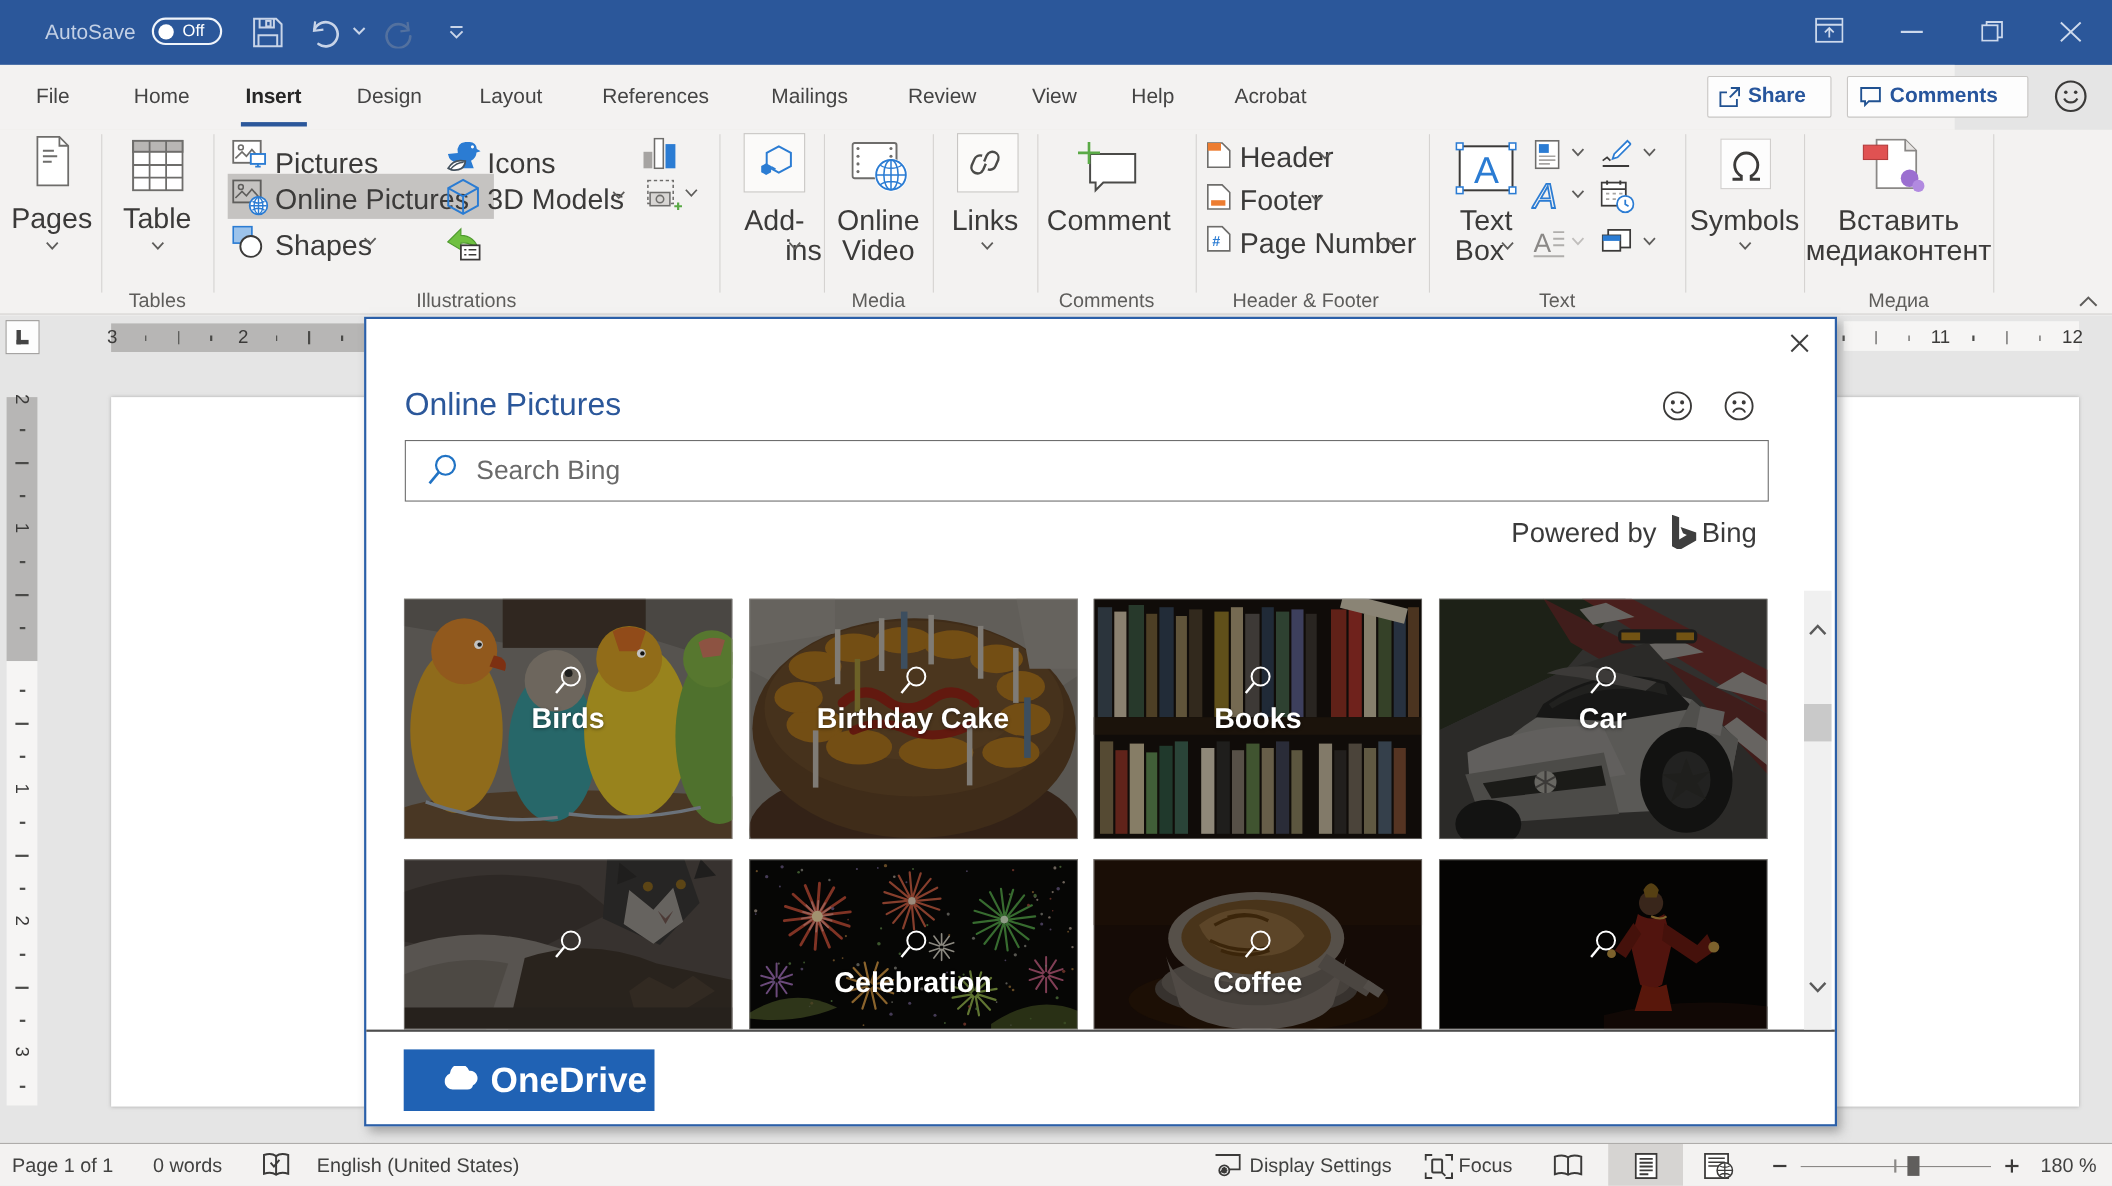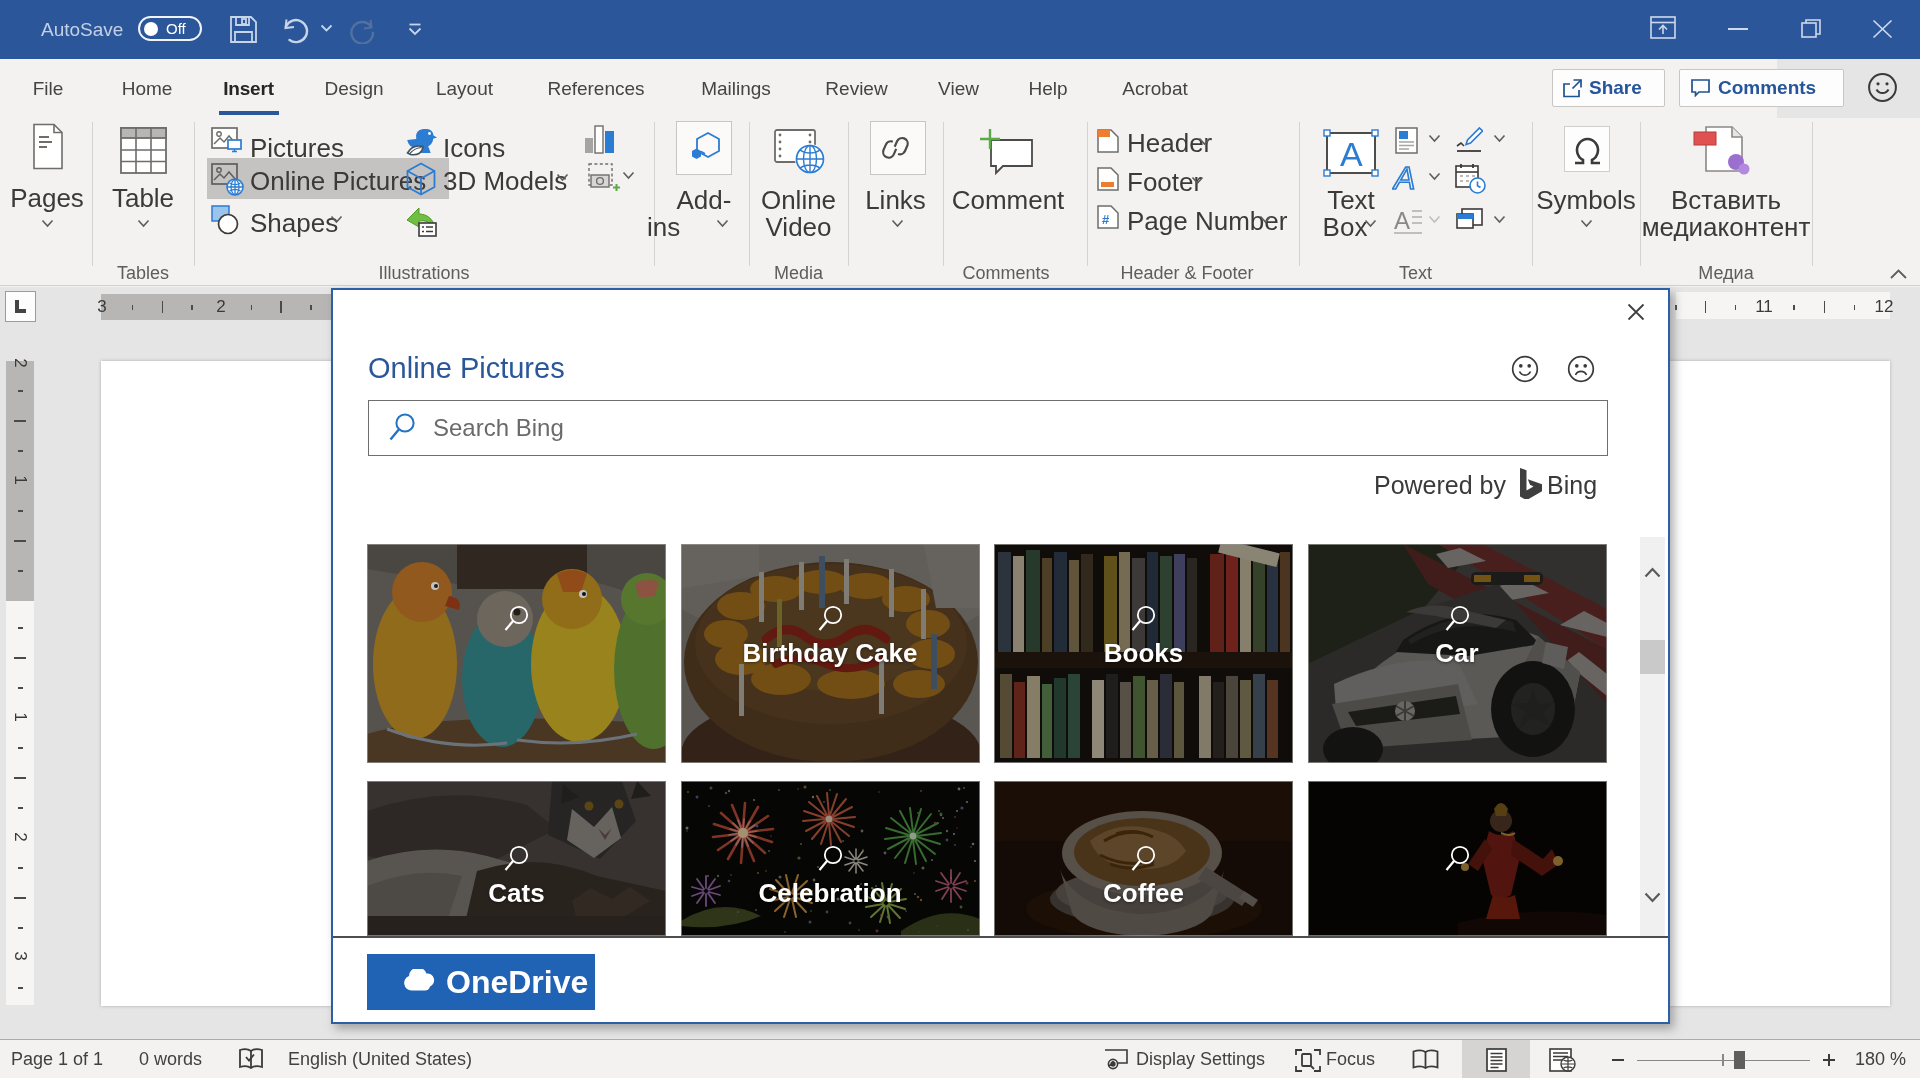--- a/index.html
+++ b/index.html
@@ -210,21 +210,21 @@
   <div class="glabel" style="left:194px;width:460px">Illustrations</div>
   <div class="glabel" style="left:92px;width:102px">Tables</div>
 
   <div class="abs" style="left:676px;top:3px;width:56px;height:54px;background:#fbfaf9;border:1px solid #c8c6c4;box-sizing:border-box"></div>
   <svg class="abs" style="left:688px;top:13px" width="34" height="34" viewBox="0 0 34 34" fill="none" stroke="#2b7cd3" stroke-width="1.8">
     <path d="M20 2 L31 8 v12 L20 26 L9 20 V8 Z"></path>
       <path d="M8.5 17.5 L13 20 v5.5 L8.5 28 L4 25.5 V20 Z" fill="#2b7cd3" stroke="none"></path>
       <path d="M13 20.5 l4 2.3" stroke-width="1.6"></path>
   </svg>
   <div class="rlabel abs" style="left:654px;top:67px;width:100px;text-align:center">Add-</div>
-  <div class="rlabel abs" style="left:647px;top:94px;width:100px;text-align:left">ins</div>
+  <div class="rlabel abs" style="left:647px;top:94px;width:100px;text-align:right">ins</div>
   <svg class="abs" style="left:716px;top:101px" width="13" height="9" viewBox="0 0 13 9" fill="none" stroke="#5e5d5b" stroke-width="1.6">
       <path d="M1.5 1.5 L6.5 7 L11.5 1.5"></path>
     </svg>
 
   <svg class="abs" style="left:774px;top:11px" width="52" height="48" viewBox="0 0 52 48">
     <rect x="1" y="1" width="40" height="32" rx="2" fill="#fff" stroke="#6e6d6b" stroke-width="1.8"></rect>
     <circle cx="6" cy="6" r="1.4" fill="#6e6d6b"></circle>
       <circle cx="6" cy="13" r="1.4" fill="#6e6d6b"></circle>
       <circle cx="6" cy="20" r="1.4" fill="#6e6d6b"></circle>
       <circle cx="6" cy="27" r="1.4" fill="#6e6d6b"></circle>
@@ -486,20 +486,21 @@
       <ellipse cx="287" cy="125" rx="40" ry="80" fill="#659238"></ellipse>
       <circle cx="280" cy="55" r="26" fill="#6f9a3a"></circle>
       <path d="M268 40 a26 26 0 0 1 24-2 l-4 14 -16 2 z" fill="#b86a54"></path>
       <path d="M20 185 q60 22 120 14 M150 196 q60 8 120-6" stroke="#8a94a0" stroke-width="3" fill="none"></path>
       <rect width="299" height="219" fill="rgba(20,18,16,0.26)"></rect>
     </svg>
     <svg class="tmag" style="left:135px;top:60px" width="30" height="30" viewBox="0 0 30 30" fill="none" stroke="#fff" stroke-width="1.8">
         <circle cx="17" cy="11" r="8.2"></circle>
         <path d="M11 17 L3.5 26" stroke-width="2.2"></path>
       </svg>
+    <div class="tlabel" style="top:94px">Birds</div>
   </div>
   <div class="tile" style="left:347.5px;top:254px;width:299px;height:219px">
     <svg width="299" height="219" viewBox="0 0 299 219">
       <rect width="299" height="219" fill="#8d8a86"></rect>
       <path d="M0 0 h299 v70 l-60 40 -180 -15 -59-30 z" fill="#9a9792"></path>
       <ellipse cx="150" cy="210" rx="150" ry="60" fill="#4a3020"></ellipse>
       <ellipse cx="150" cy="118" rx="147" ry="100" fill="#5f4023"></ellipse>
       <ellipse cx="150" cy="100" rx="136" ry="80" fill="#6b4a28"></ellipse>
       <ellipse cx="150" cy="95" rx="95" ry="52" fill="#74512c"></ellipse>
       <g fill="#b97a1a">
@@ -649,21 +650,20 @@
       <path d="M231 47 l7 7 7-7 -7 12 z" fill="#7a5e57"></path>
       <path d="M110 90 Q170 70 230 95 L299 110 V155 H95 Z" fill="#3f362c"></path>
       <path d="M205 120 l18-13 22 11 18-12 20 14 -36 22 h-36 z" fill="#4e4234"></path>
       <path d="M0 135 h299 v20 h-299 z" fill="#39322a"></path>
       <rect width="299" height="155" fill="rgba(12,10,9,0.42)"></rect>
     </svg>
     <svg class="tmag" style="left:135px;top:63px" width="30" height="30" viewBox="0 0 30 30" fill="none" stroke="#fff" stroke-width="1.8">
         <circle cx="17" cy="11" r="8.2"></circle>
         <path d="M11 17 L3.5 26" stroke-width="2.2"></path>
       </svg>
-    <div class="tlabel" style="top:97px">Cats</div>
   </div>
   <div class="tile" style="left:347.5px;top:491px;width:299px;height:155px">
     <svg width="299" height="155" viewBox="0 0 299 155">
       <rect width="299" height="155" fill="#0a0908"></rect>
       <path d="M66 53 L91 61 M65 55 L84 72 M63 56 L73 80 M62 56 L60 82 M60 55 L47 78 M59 54 L37 69 M58 53 L32 56 M58 51 L33 43 M59 49 L40 32 M61 48 L51 24 M62 48 L64 22 M64 49 L77 26 M65 50 L87 35 M66 51 L92 48" stroke="#b84a34" stroke-width="2.6" stroke-linecap="round" fill="none"></path>
       <path d="M64 53 L75 56 M63 53 L72 62 M63 54 L67 65 M62 54 L61 66 M61 54 L55 64 M60 53 L50 60 M60 52 L48 54 M60 51 L49 48 M61 51 L52 42 M61 50 L57 39 M62 50 L63 38 M63 50 L69 40 M64 51 L74 44 M64 52 L76 50" stroke="#d8887a" stroke-width="1.6" stroke-linecap="round" fill="none"></path>
       <path d="M152 39 L173 46 M151 41 L168 55 M150 42 L160 61 M148 42 L150 64 M147 42 L140 63 M145 41 L131 58 M144 40 L125 50 M144 38 L122 40 M144 37 L123 30 M145 35 L128 21 M146 34 L136 15 M148 34 L146 12 M149 34 L156 13 M151 35 L165 18 M152 36 L171 26 M152 38 L174 36" stroke="#c05a40" stroke-width="2" stroke-linecap="round" fill="none"></path>
       <path d="M236 56 L259 63 M235 58 L254 73 M234 59 L245 80 M232 59 L235 83 M231 59 L224 82 M229 58 L214 77 M228 57 L207 68 M228 55 L204 58 M228 54 L205 47 M229 52 L210 37 M230 51 L219 30 M232 51 L229 27 M233 51 L240 28 M235 52 L250 33 M236 53 L257 42 M236 55 L260 52" stroke="#4f9a44" stroke-width="2" stroke-linecap="round" fill="none"></path>
       <path d="M113 116 L131 122 M112 117 L125 131 M111 118 L115 136 M109 118 L103 136 M108 117 L94 130 M107 116 L89 120 M107 114 L89 108 M108 113 L95 99 M109 112 L105 94 M111 112 L117 94 M112 113 L126 100 M113 114 L131 110" stroke="#c89040" stroke-width="2" stroke-linecap="round" fill="none"></path>
       <path d="M208 123 L224 128 M207 124 L219 137 M206 125 L209 142 M204 125 L199 141 M203 124 L190 136 M202 123 L185 126 M202 121 L186 116 M203 120 L191 107 M204 119 L201 102 M206 119 L211 103 M207 120 L220 108 M208 121 L225 118" stroke="#8aa848" stroke-width="2" stroke-linecap="round" fill="none"></path>

